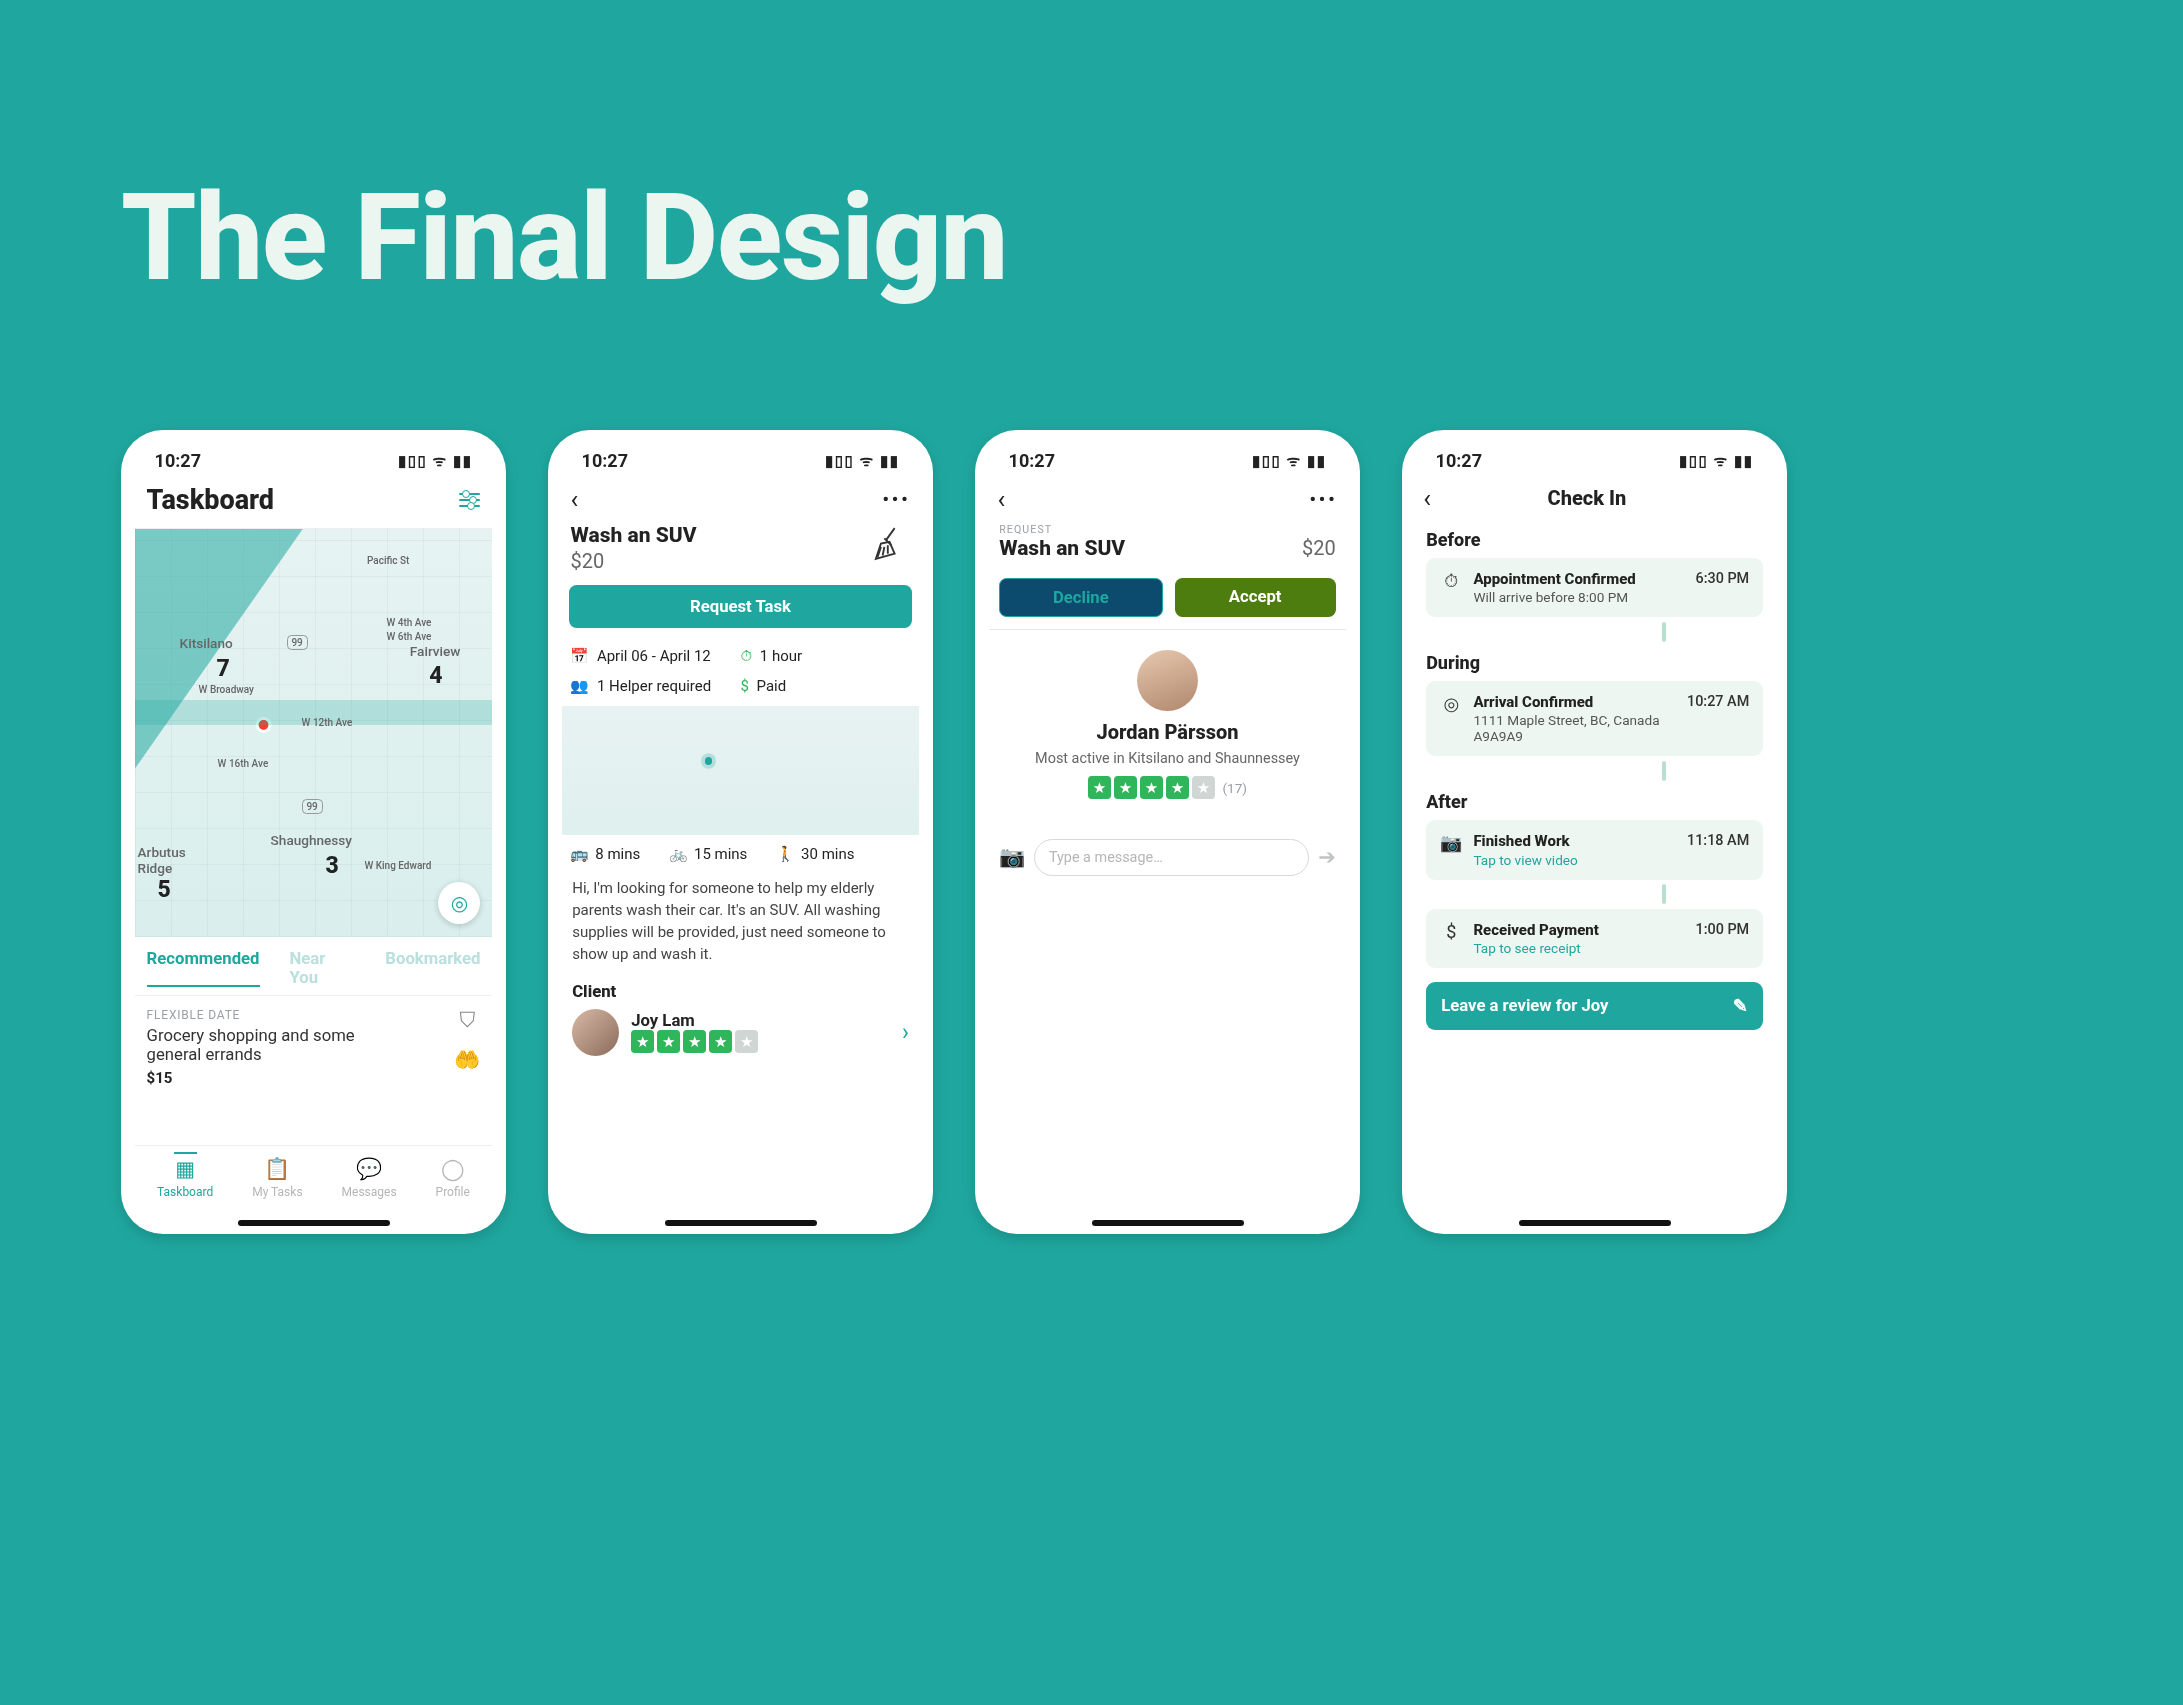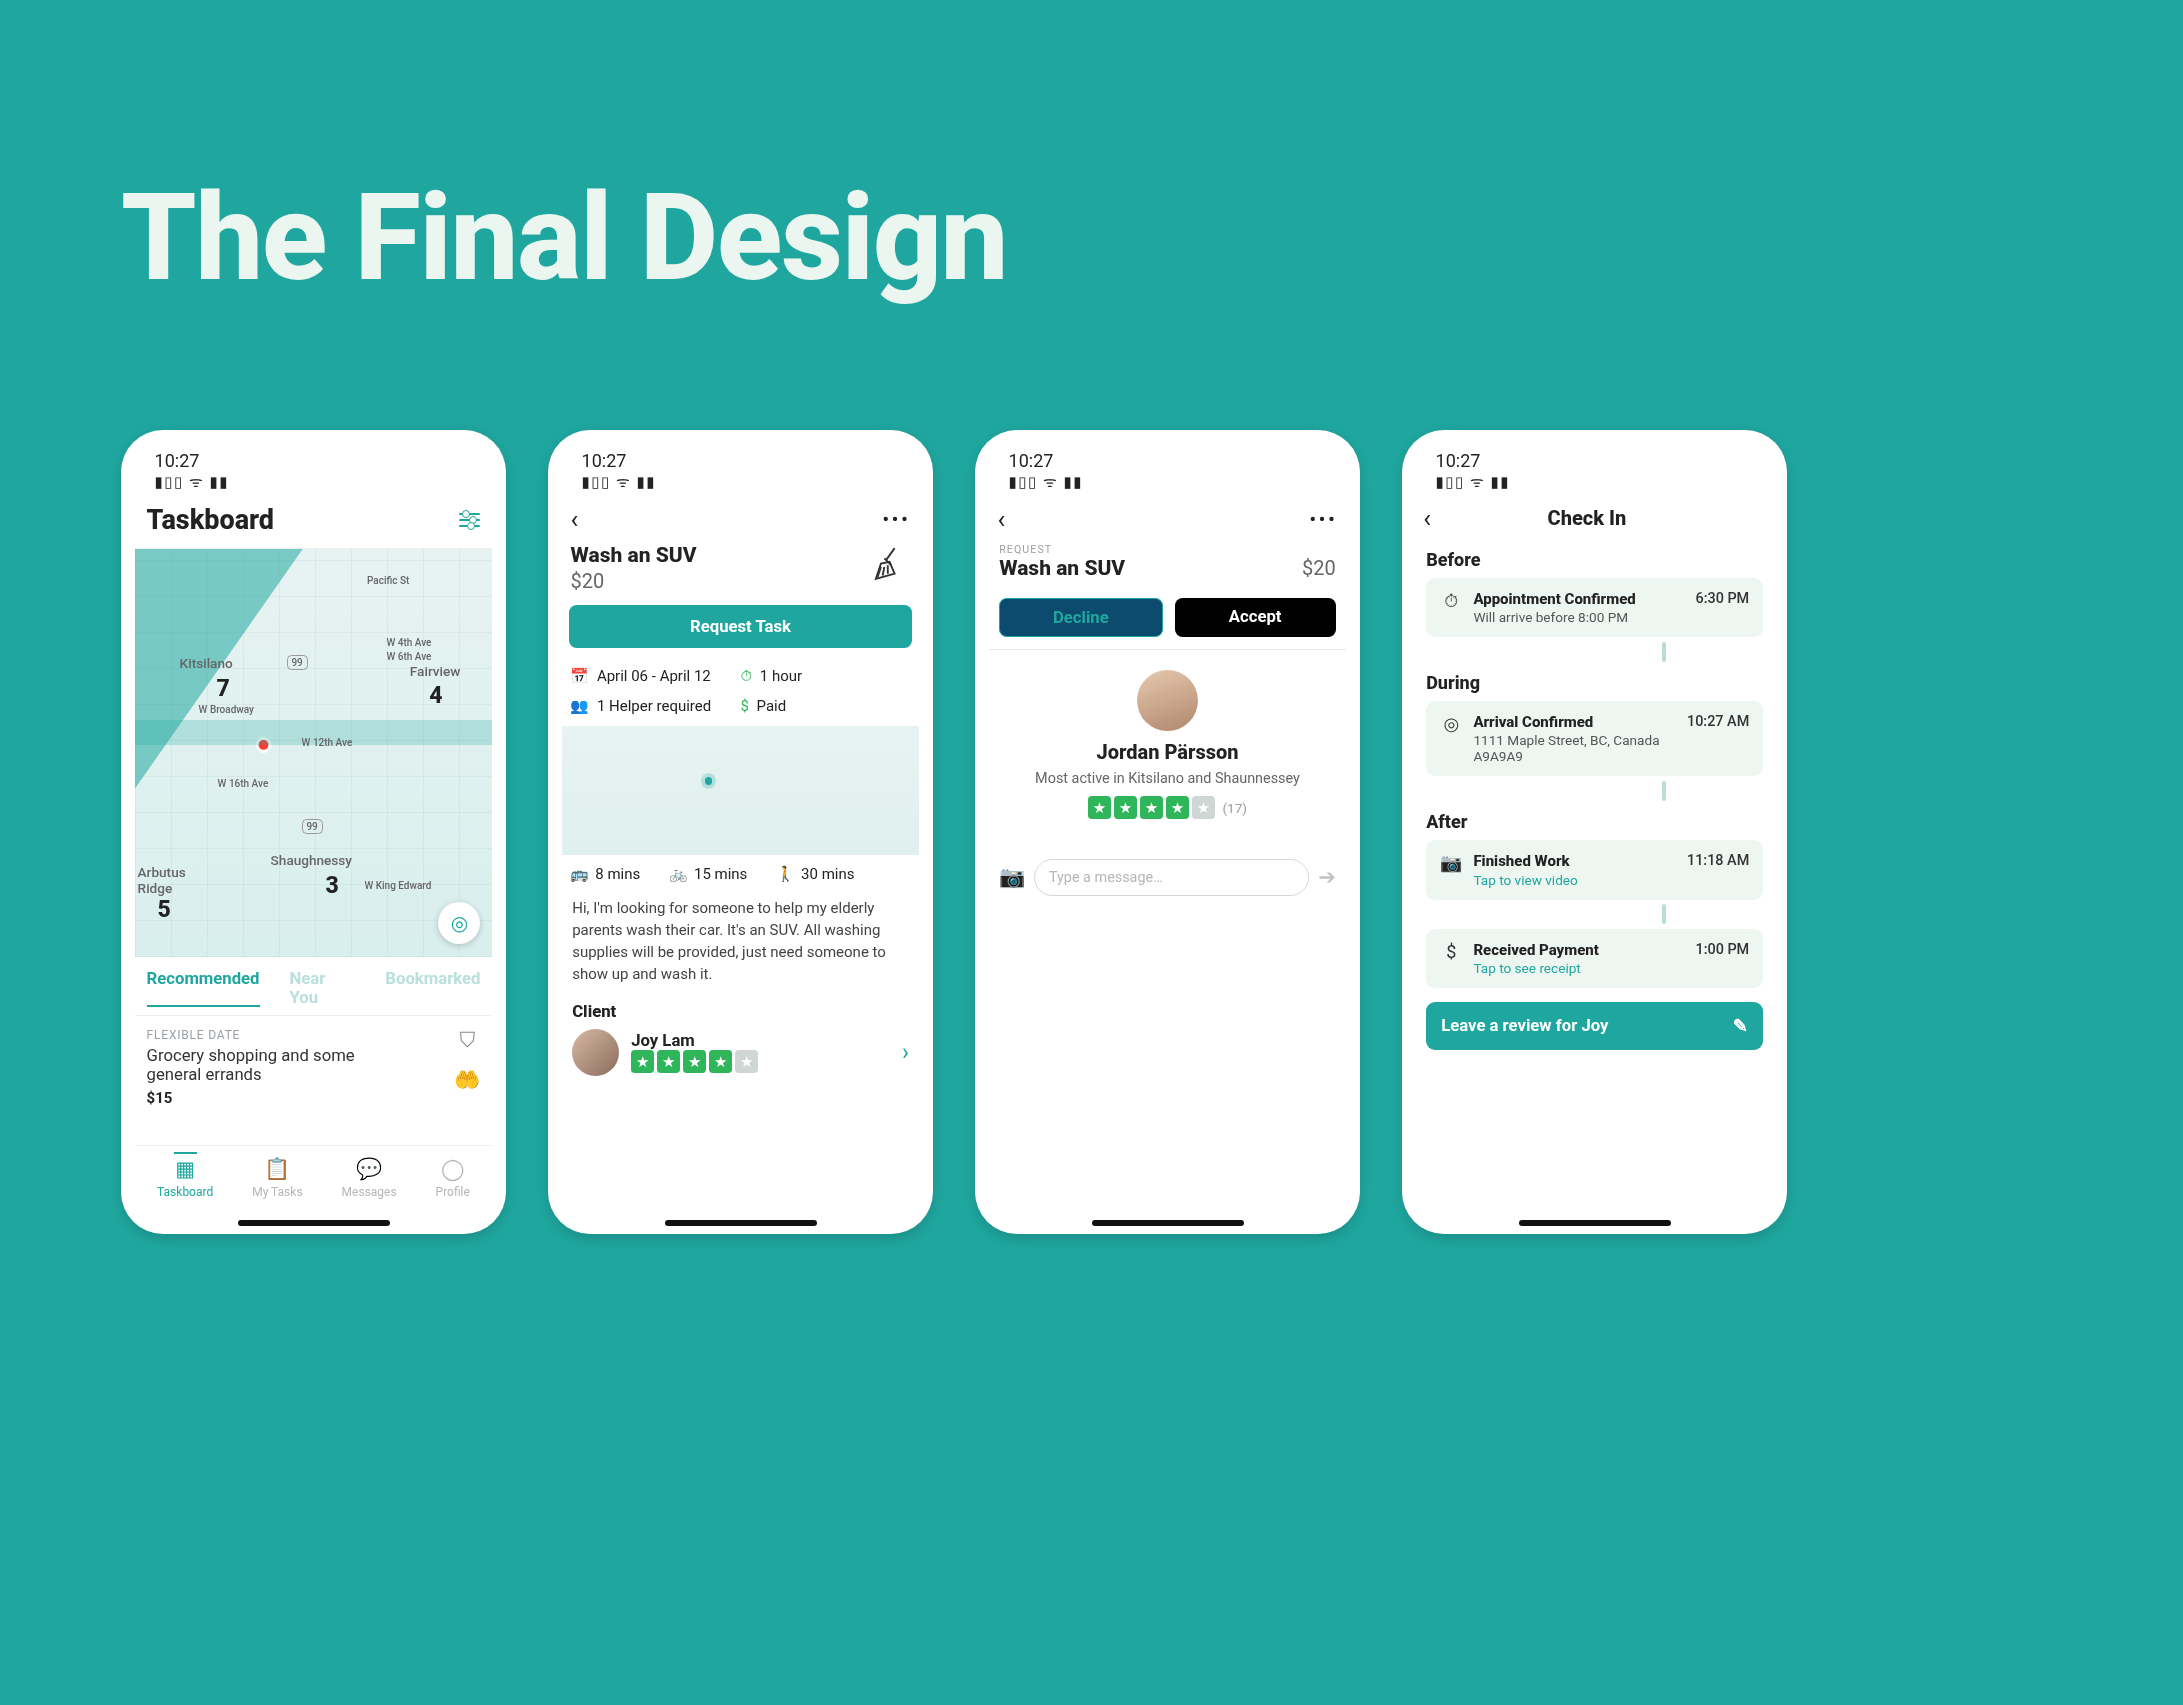--- a/index.html
+++ b/index.html
@@ -32,23 +32,22 @@
     box-shadow: 0 4.5px 13.6px rgba(0,0,0,0.15);
     display: flex;
     flex-direction: column;
     position: relative;
     overflow: hidden;
   }
   .statusbar {
     display: flex;
     justify-content: space-between;
     font-size: 18px;
-    font-weight: 400;
+    font-weight: 700;
     padding: 6px 20px 10.6px;
-    flex-direction: column;
   }
   .status-icons { letter-spacing: 1.5px; font-size: 15px; }
   .home-indicator {
     position: absolute;
     bottom: 7.6px;
     left: 50%;
     transform: translateX(-50%);
     width: 152px;
     height: 6px;
     background: #111;
@@ -143,21 +142,21 @@
   .chev-r { color:#1fa79f; font-size:23px; }
 
   
   .s3-head { padding:0 10.6px 9px; }
   .badge { font-size:10.6px; letter-spacing:1.1px; color:#9aa0a6; text-transform:uppercase; }
   .s3-row { display:flex; justify-content:space-between; align-items:center; }
   .s3-title { font-size:21px; font-weight:800; }
   .s3-price { font-size:20px; color:#666; }
   .btns { display:flex; gap:12px; padding:9px 10.6px 12px; border-bottom:0.8px solid #e8e8e8; }
   .btn-outline { flex:1; border:1.5px solid #1fa79f; color:#1fa79f; background:#0c4a6e; border-radius:7.6px; padding:9px; text-align:center; font-weight:700; font-size:16.7px; }
-  .btn-fill { flex:1; background:#000000; color:#fff; border-radius:7.6px; padding:9px; text-align:center; font-weight:700; font-size:16.7px; }
+  .btn-fill { flex:1; background:#4d7c0f; color:#fff; border-radius:7.6px; padding:9px; text-align:center; font-weight:700; font-size:16.7px; }
   .profile { text-align:center; padding:20px 15px 10.6px; }
   .avatar-lg { width:61px;height:61px;border-radius:50%;background:linear-gradient(160deg,#e6c9b0,#b0876c);margin:0 auto 9px; }
   .pname { font-size:20px; font-weight:800; margin-bottom:4.5px; }
   .psub { font-size:14.4px; color:#666; line-height:1.4; }
   .prating { display:flex; gap:3px; justify-content:center; align-items:center; margin-top:7.6px; }
   .rcount { color:#9aa0a6; font-size:13.6px; margin-left:4.5px; }
   .chat { padding:12px 10.6px 7.6px; }
   .bubble-in { display:flex; gap:7.6px; margin-bottom:9px; align-items:flex-end; }
   .bubble-in .av { width:30px;height:30px;border-radius:50%;background:linear-gradient(160deg,#e6c9b0,#b0876c);flex-shrink:0; }
   .bubble-in .b { background:#f2f4f4; border-radius:9px; padding:9px 10.6px; font-size:14.4px; color:#444; max-width:273px; }

